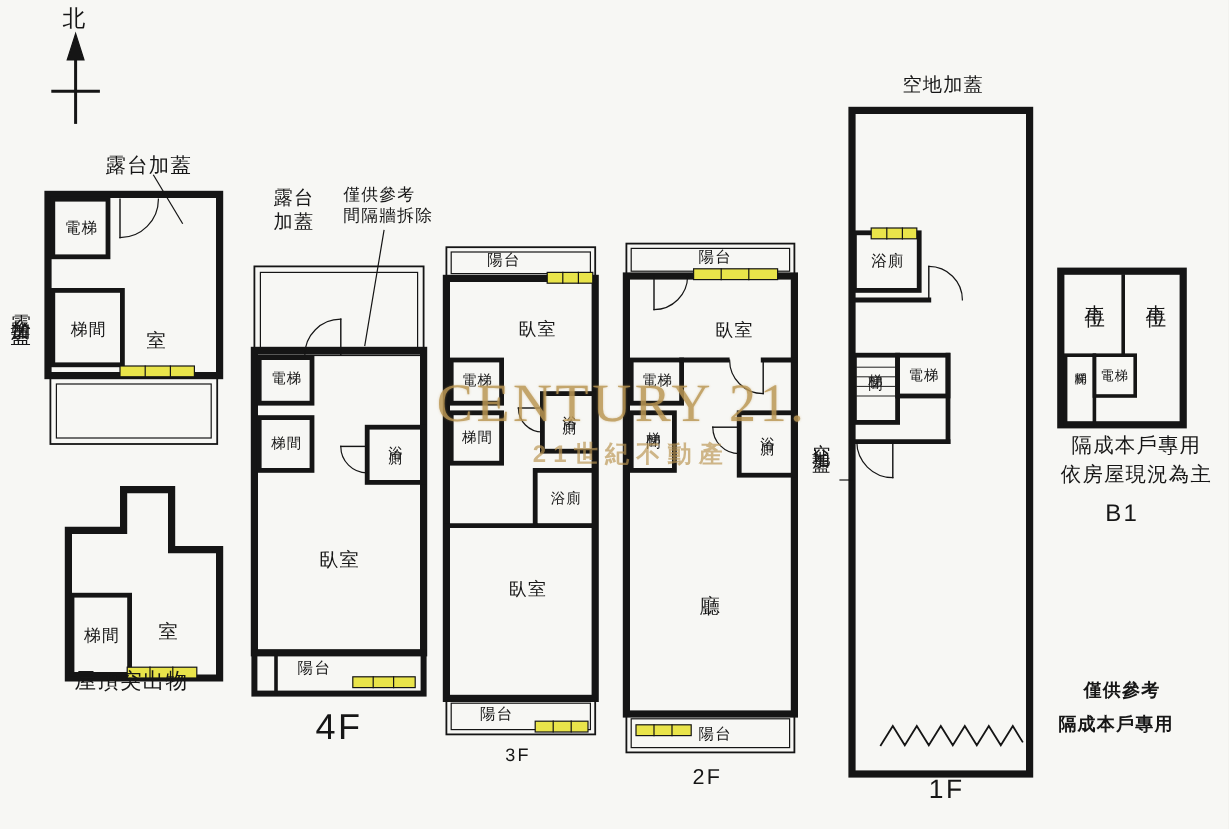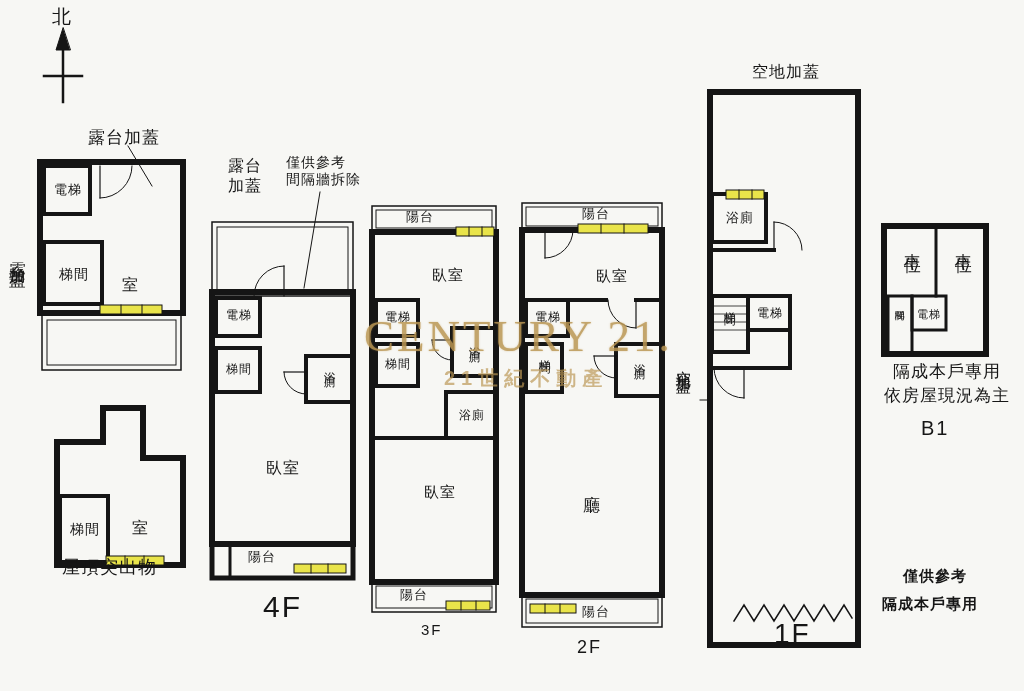--- a/index.html
+++ b/index.html
@@ -180,21 +180,21 @@
   <div class="lbl v" style="left:632px;top:354px;font-size:12px">浴廁</div>
   <div class="lbl" style="left:583px;top:496px;font-size:17px">廳</div>
   <div class="lbl" style="left:582px;top:604px;font-size:13px">陽台</div>
   <div class="lbl cap" style="left:577px;top:637px;font-size:18px">2F</div>
 
   <div class="lbl" style="left:752px;top:62px;font-size:16px">空地加蓋</div>
   <div class="lbl" style="left:726px;top:210px;font-size:13px">浴廁</div>
   <div class="lbl v" style="left:722px;top:302px;font-size:12px">梯間</div>
   <div class="lbl" style="left:757px;top:306px;font-size:12px">電梯</div>
   <div class="lbl v" style="left:674px;top:358px;font-size:15px">空地加蓋</div>
-  <div class="lbl cap" style="left:774px;top:617px;font-size:28px">1F</div>
+  <div class="lbl cap" style="left:774px;top:645px;font-size:22px">1F</div>
 
   <div class="lbl v" style="left:901px;top:240px;font-size:17px">車位</div>
   <div class="lbl v" style="left:952px;top:240px;font-size:17px">車位</div>
   <div class="lbl v" style="left:893px;top:302px;font-size:10px;letter-spacing:1px">梯間</div>
   <div class="lbl" style="left:917px;top:308px;font-size:11px">電梯</div>
   <div class="lbl" style="left:893px;top:362px;font-size:17px">隔成本戶專用</div>
   <div class="lbl" style="left:884px;top:386px;font-size:17px">依房屋現況為主</div>
   <div class="lbl cap" style="left:921px;top:416px;font-size:20px">B1</div>
 
   <div class="lbl small-note" style="left:903px;top:567px;font-size:15px">僅供參考</div>

